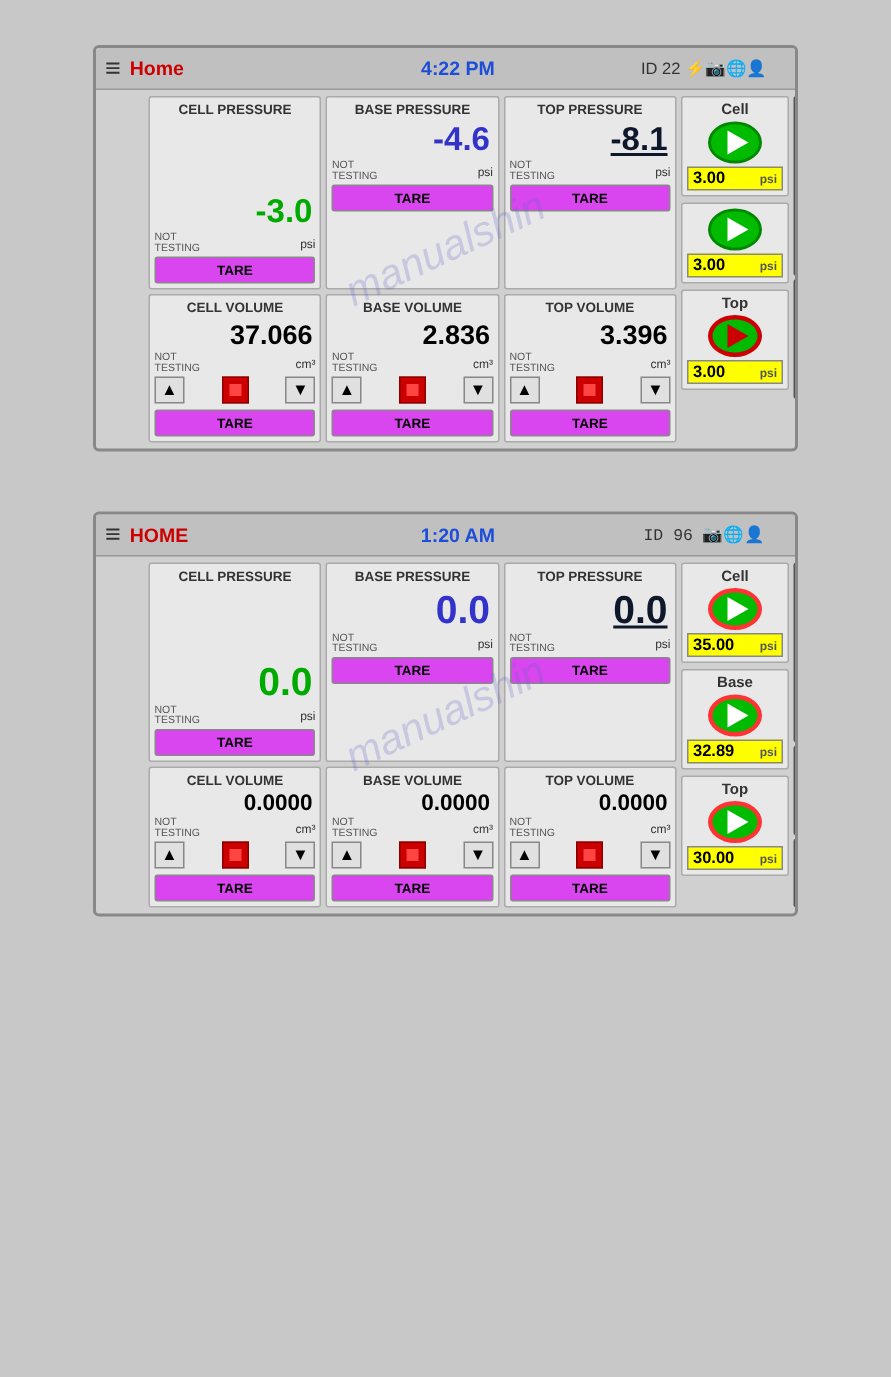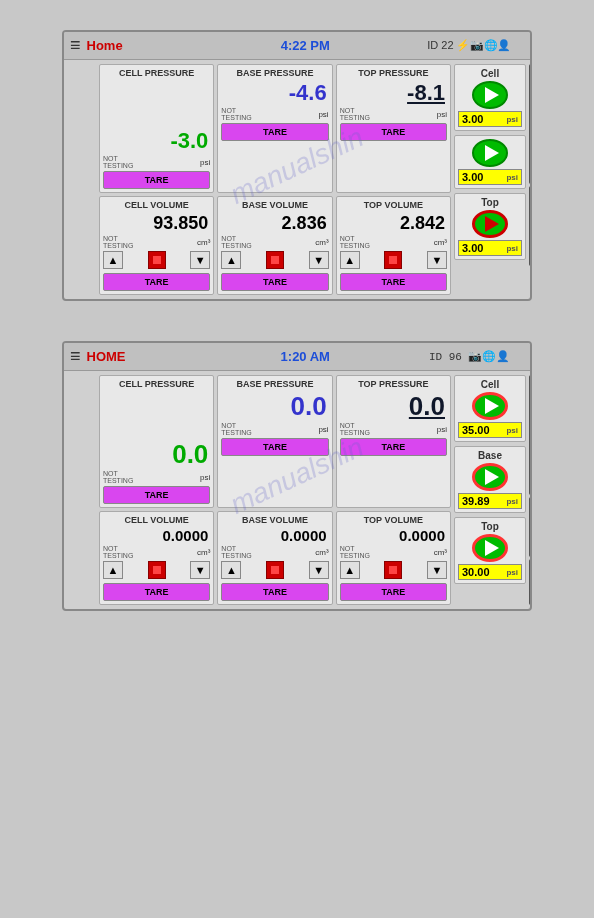--- a/index.html
+++ b/index.html
@@ -312,21 +312,21 @@
           <div class="panel-status-left">
             <span style="font-size:7px; color:#555;">NOT<br>TESTING</span>
           </div>
           <span class="panel-unit">psi</span>
         </div>
         <div class="tare-btn">TARE</div>
       </div>
 
       <div class="panel">
         <div class="panel-title">CELL VOLUME</div>
-        <div class="small-panel-value green">93.850</div>
+        <div class="small-panel-value green">37.066</div>
         <div class="panel-status-row">
           <span style="font-size:7px; color:#555;">NOT<br>TESTING</span>
           <span class="panel-unit">cm³</span>
         </div>
         <div class="vol-controls">
           <div class="arrow-btn">▲</div>
           <div class="stop-btn">
               <div style="width:8px;height:8px;background:#ff4444;"></div>
             </div>
           <div class="arrow-btn">▼</div>
@@ -346,21 +346,21 @@
           <div class="stop-btn">
               <div style="width:8px;height:8px;background:#ff4444;"></div>
             </div>
           <div class="arrow-btn">▼</div>
         </div>
         <div class="tare-btn">TARE</div>
       </div>
 
       <div class="panel">
         <div class="panel-title">TOP VOLUME</div>
-        <div class="small-panel-value red">2.842</div>
+        <div class="small-panel-value red">3.396</div>
         <div class="panel-status-row">
           <span style="font-size:7px; color:#555;">NOT<br>TESTING</span>
           <span class="panel-unit">cm³</span>
         </div>
         <div class="vol-controls">
           <div class="arrow-btn">▲</div>
           <div class="stop-btn">
               <div style="width:8px;height:8px;background:#ff4444;"></div>
             </div>
           <div class="arrow-btn">▼</div>
@@ -527,21 +527,21 @@
           <span class="psi-label">psi</span>
         </div>
       </div>
 
       <div class="sidebar-section" style="margin-top:2px;">
         <div class="sidebar-label">Base</div>
         <div class="play-btn" style="border: 3px solid #ff3333; border-radius:50%;">
           <div class="play-triangle"></div>
         </div>
         <div class="psi-input">
-          <span>39.89</span>
+          <span>32.89</span>
           <span class="psi-label">psi</span>
         </div>
       </div>
 
       <div class="sidebar-section" style="margin-top:2px;">
         <div class="sidebar-label">Top</div>
         <div class="play-btn" style="border: 3px solid #ff3333; border-radius:50%;">
           <div class="play-triangle"></div>
         </div>
         <div class="psi-input">

